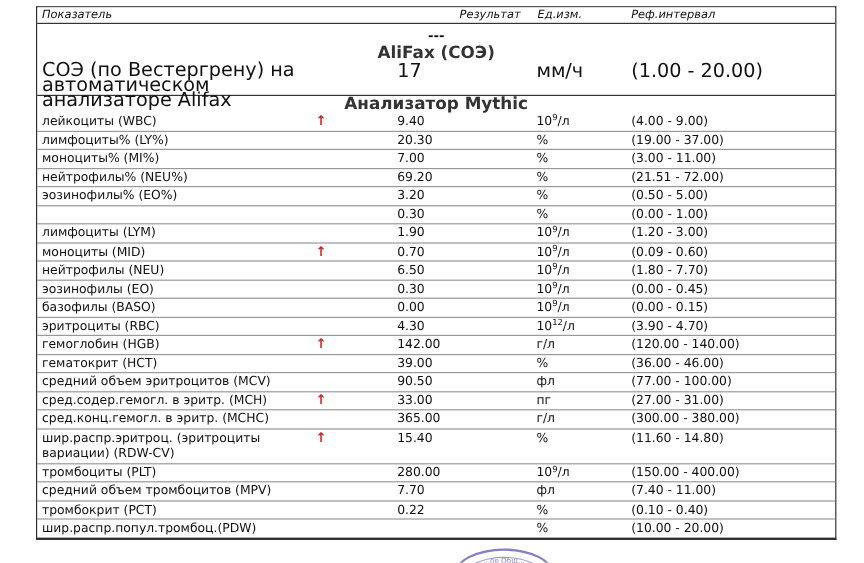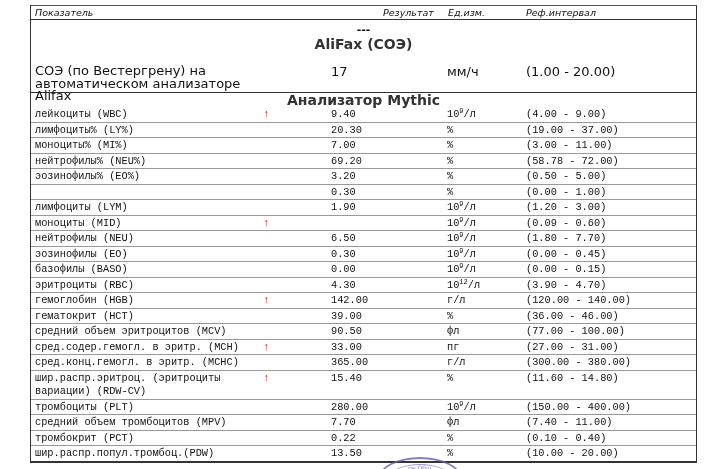--- a/index.html
+++ b/index.html
@@ -53,37 +53,35 @@
     .sec-dash { font-size: 11px; margin-top: 3px; }
     .sec-sub { font-size: 14px; color: #333; }
     .sec-big { font-size: 11.5px; font-style: italic; color: #000; margin-top: 1px; }
 
     .row {
       position: relative;
       height: 14.5px;
       line-height: 14.5px;
       border-bottom: 1px solid #999;
       font-size: 10.3px;
-      font-family: Liberation Mono, monospace;
     }
     .row:last-child { border-bottom: none; }
     .row.tall { height: 28px; }
     .cell { position: absolute; top: 0; white-space: nowrap; }
     .c-name { left: 4px; width: 240px; white-space: normal; line-height: 13px; top: 1px; }
     .c-flag { left: 232px; color: #d42020; font-weight: bold; font-size: 11px; }
     .c-result { left: 300px; width: 106px; text-align: left; }
     .c-unit { left: 416px; }
     .c-ref { left: 495px; }
     .c-unit sup { font-size: 7px; vertical-align: top; line-height: 9px; }
 
     .esr-row {
       position: relative;
       height: 28px;
-      font-size: 13px;
-      margin-top: 13px;
+      font-size: 16px;
     }
     .esr-row .c-name { line-height: 12.5px; top: 1px; }
     .esr-row .c-result, .esr-row .c-unit, .esr-row .c-ref { top: 0; line-height: 16px; }
 
     .stamp {
       position: absolute;
       left: 378px; top: 457px;
       width: 80px; height: 40px;
       border: 2px solid #6a5fb0;
       border-radius: 50%;
@@ -144,21 +142,21 @@
         <div class="row">
           <span class="cell c-name">моноциты% (MI%)</span>
           <span class="cell c-result">7.00</span>
           <span class="cell c-unit"><span>%</span></span>
           <span class="cell c-ref">(3.00 - 11.00)</span>
         </div>
         <div class="row">
           <span class="cell c-name">нейтрофилы% (NEU%)</span>
           <span class="cell c-result">69.20</span>
           <span class="cell c-unit"><span>%</span></span>
-          <span class="cell c-ref">(58.78 - 72.00)</span>
+          <span class="cell c-ref">(21.51 - 72.00)</span>
         </div>
         <div class="row">
           <span class="cell c-name">эозинофилы% (EO%)</span>
           <span class="cell c-result">3.20</span>
           <span class="cell c-unit"><span>%</span></span>
           <span class="cell c-ref">(0.50 - 5.00)</span>
         </div>
         <div class="row">
           <span class="cell c-result">0.30</span>
           <span class="cell c-unit"><span>%</span></span>
@@ -166,20 +164,21 @@
         </div>
         <div class="row">
           <span class="cell c-name">лимфоциты (LYM)</span>
           <span class="cell c-result">1.90</span>
           <span class="cell c-unit"><span>10</span><sup>9</sup><span>/л</span></span>
           <span class="cell c-ref">(1.20 - 3.00)</span>
         </div>
         <div class="row">
           <span class="cell c-name">моноциты (MID)</span>
           <span class="cell c-flag" style="color: rgb(212, 32, 32);">↑</span>
+          <span class="cell c-result">0.70</span>
           <span class="cell c-unit"><span>10</span><sup>9</sup><span>/л</span></span>
           <span class="cell c-ref">(0.09 - 0.60)</span>
         </div>
         <div class="row">
           <span class="cell c-name">нейтрофилы (NEU)</span>
           <span class="cell c-result">6.50</span>
           <span class="cell c-unit"><span>10</span><sup>9</sup><span>/л</span></span>
           <span class="cell c-ref">(1.80 - 7.70)</span>
         </div>
         <div class="row">
@@ -252,21 +251,20 @@
           <span class="cell c-ref">(7.40 - 11.00)</span>
         </div>
         <div class="row">
           <span class="cell c-name">тромбокрит (PCT)</span>
           <span class="cell c-result">0.22</span>
           <span class="cell c-unit"><span>%</span></span>
           <span class="cell c-ref">(0.10 - 0.40)</span>
         </div>
         <div class="row">
           <span class="cell c-name">шир.распр.попул.тромбоц.(PDW)</span>
-          <span class="cell c-result">13.50</span>
           <span class="cell c-unit"><span>%</span></span>
           <span class="cell c-ref">(10.00 - 20.00)</span>
         </div>
       </div>
   </div>
 </div>
 
 <div class="stamp">
   <div class="stamp-inner"></div>
   <div class="stamp-text">...ое Общ...</div>

